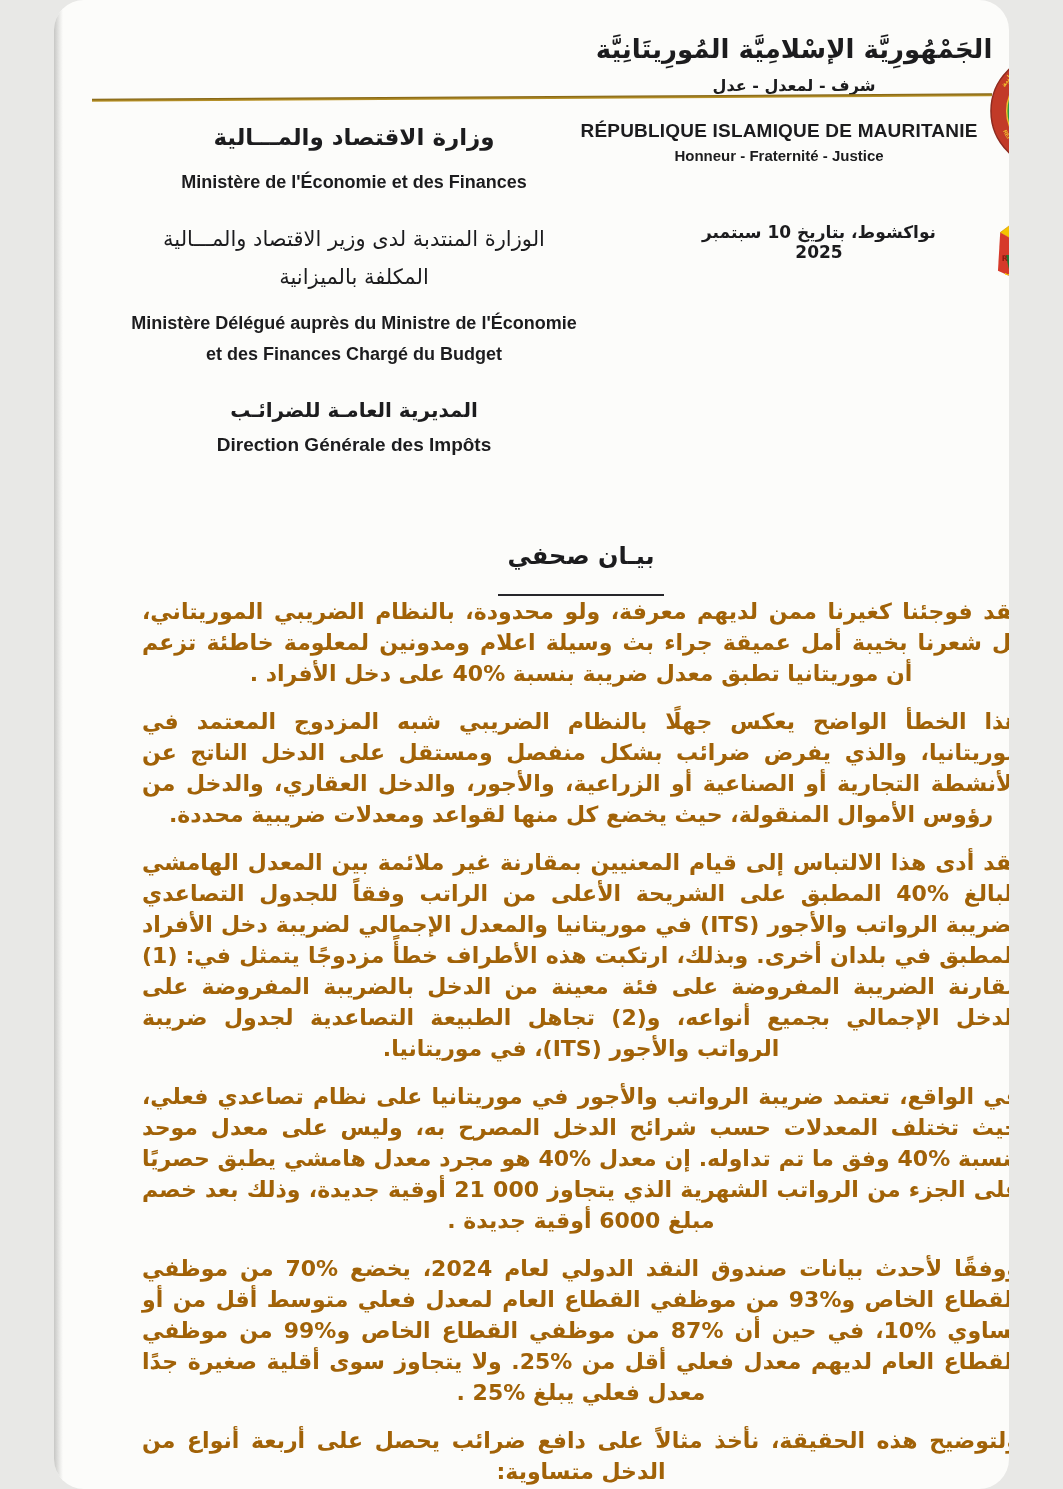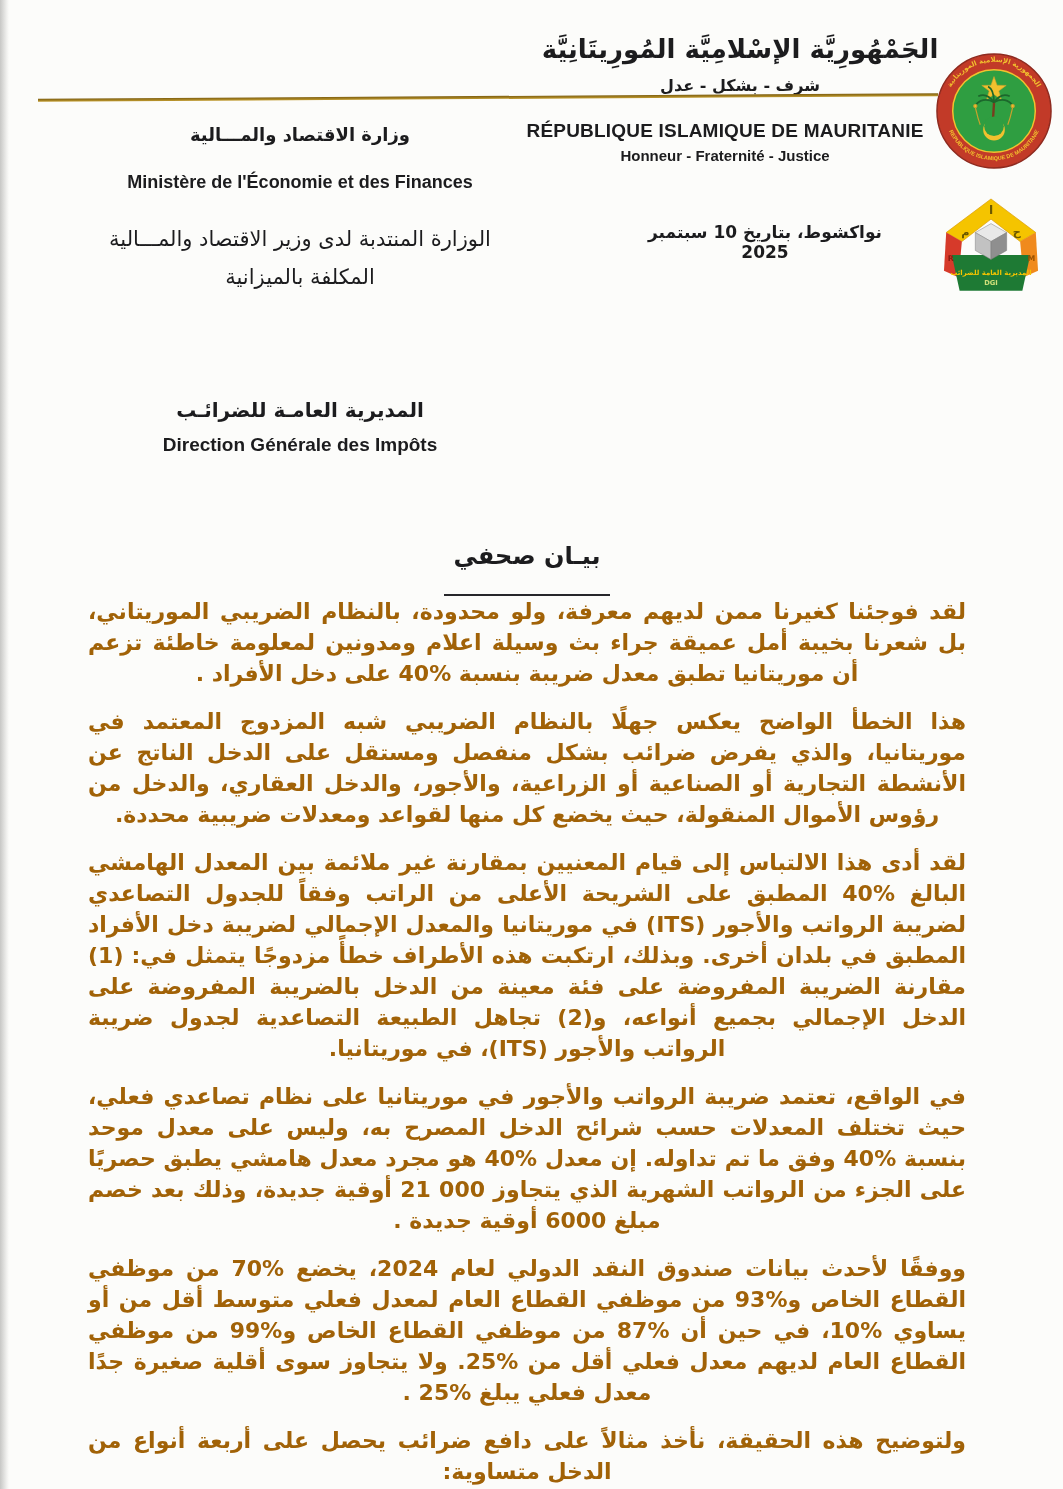--- a/index.html
+++ b/index.html
@@ -1,35 +1,36 @@
 <!DOCTYPE html>
 <html lang="ar"><head>
 <meta charset="utf-8">
 <style>
   html,body { margin:0; padding:0; background:#e8e8e6; }
   .page {
-    position:relative; width:1063px; height:1489px; margin:0 auto;
+    position:relative; width:955px; height:1489px; margin:0 auto;
     background:#fcfcfa; overflow:hidden; color:#1c1c1e;
     font-family:"DejaVu Sans", sans-serif;
+    border-radius:30px;
   }
   .scan-edge { position:absolute; left:0; top:0; bottom:0; width:9px;
     background:linear-gradient(to right,#c7c7c5,#eeeeec 70%,#fcfcfa); }
   .abs { position:absolute; }
   .fr { font-family:"Liberation Sans", sans-serif; }
 
   .callig   { top:34px;  left:530px; width:420px; font-size:26px; font-weight:700; text-align:center; direction:rtl; }
   .motto-ar { top:76px;  left:530px; width:420px; font-size:16px; font-weight:700; text-align:center; direction:rtl; }
   .gold-line{ top:96px;  left:38px;  width:900px; height:3px;
     background:linear-gradient(#7d5e10,#c09a2e); transform:rotate(-0.35deg); }
   .seal     { top:52px;  left:935px; width:118px; height:118px; }
 
   .republic { top:120px; left:500px; width:450px; font-size:19px; font-weight:700; text-align:center; letter-spacing:.2px; }
   .motto-fr { top:147px; left:500px; width:450px; font-size:15px; font-weight:700; text-align:center; }
 
-  .ministry-ar  { top:124px; left:75px; width:450px; font-size:18px; font-weight:700; text-align:center; direction:rtl; }
+  .ministry-ar  { top:124px; left:75px; width:450px; font-size:23px; font-weight:700; text-align:center; direction:rtl; }
   .ministry-fr  { top:172px; left:75px; width:450px; font-size:18px; font-weight:700; text-align:center; }
   .delegated-ar { top:220px; left:75px; width:450px; font-size:21px; font-weight:400; line-height:38px; text-align:center; direction:rtl; }
   .delegated-fr { top:308px; left:70px; width:460px; font-size:18px; font-weight:700; line-height:31px; text-align:center; }
   .dgi-ar   { top:398px; left:75px; width:450px; font-size:20px; font-weight:700; text-align:center; direction:rtl; }
   .dgi-fr   { top:434px; left:75px; width:450px; font-size:19px; font-weight:700; text-align:center; }
   .place-date { top:222px; left:630px; width:270px; font-size:17px; font-weight:700; text-align:center; direction:rtl; }
   .dgi-logo { top:190px; left:932px; width:118px; height:112px; }
 
   .body-text { position:absolute; top:542px; left:88px; width:878px; }
   .doc-title { margin:0 0 26px; font-size:24px; font-weight:700; text-align:center; direction:rtl; }
@@ -37,21 +38,21 @@
   .para { margin:0 0 17px; font-size:22px; line-height:31px; direction:rtl;
     text-align:justify; text-align-last:center; color:#a16207;font-weight:bold; }
 </style>
 </head>
 <body>
 
 <div class="page">
   <div class="scan-edge"></div>
 
   <div class="abs callig">الجَمْهُورِيَّة الإسْلامِيَّة المُورِيتَانِيَّة</div>
-  <div class="abs motto-ar">شرف - بشكل - عدل</div>
+  <div class="abs motto-ar">شرف - لمعدل - عدل</div>
   <div class="abs gold-line"></div>
 
   <svg class="abs seal" viewBox="0 0 120 120">
     <defs>
       <path id="sealTop" d="M 10,60 A 50,50 0 0 1 110,60"></path>
       <path id="sealBottom" d="M 10,60 A 50,50 0 0 0 110,60"></path>
     </defs>
     <circle cx="60" cy="60" r="58" fill="#c23a28" stroke="#8e2a1f" stroke-width="1.5"></circle>
     <circle cx="60" cy="60" r="42" fill="#2f9e41" stroke="#f2c12e" stroke-width="1.5"></circle>
     <path d="M60,25 L63.1,33.8 L72.4,34 L64.9,39.6 L67.6,48.5 L60,43.2 L52.4,48.5 L55.1,39.6 L47.6,34 L56.9,33.8 Z" fill="#f2c12e" stroke="#caa22d" stroke-width="0.6"></path>
@@ -83,20 +84,21 @@
 
   <div class="abs republic fr">RÉPUBLIQUE ISLAMIQUE DE MAURITANIE</div>
   <div class="abs motto-fr fr">Honneur - Fraternité - Justice</div>
 
   <div class="abs ministry-ar">وزارة الاقتصاد والمـــالية</div>
   <div class="abs ministry-fr fr">Ministère de l'Économie et des Finances</div>
   <div class="abs delegated-ar">
     <div>الوزارة المنتدبة لدى وزير الاقتصاد والمـــالية</div>
     <div>المكلفة بالميزانية</div>
   </div>
+  <div class="abs delegated-fr fr">Ministère Délégué auprès du Ministre de l'Économie et des Finances Chargé du Budget</div>
   <div class="abs dgi-ar">المديرية العامـة للضرائـب</div>
   <div class="abs dgi-fr fr">Direction Générale des Impôts</div>
 
   <div class="abs place-date">نواكشوط، بتاريخ 10 سبتمبر 2025</div>
 
   <svg class="abs dgi-logo" viewBox="0 0 100 100">
     <polygon points="10,38 50,8 90,38 76,46 50,26 24,46" fill="#f5c400" stroke="#d99a00" stroke-width="0.6"></polygon>
     <polygon points="10,38 24,46 21,78 8,72" fill="#d63a2a"></polygon>
     <polygon points="90,38 76,46 79,78 92,72" fill="#f08a1d"></polygon>
     <polygon points="15,58 85,58 78,90 22,90" fill="#1e7a34"></polygon>

